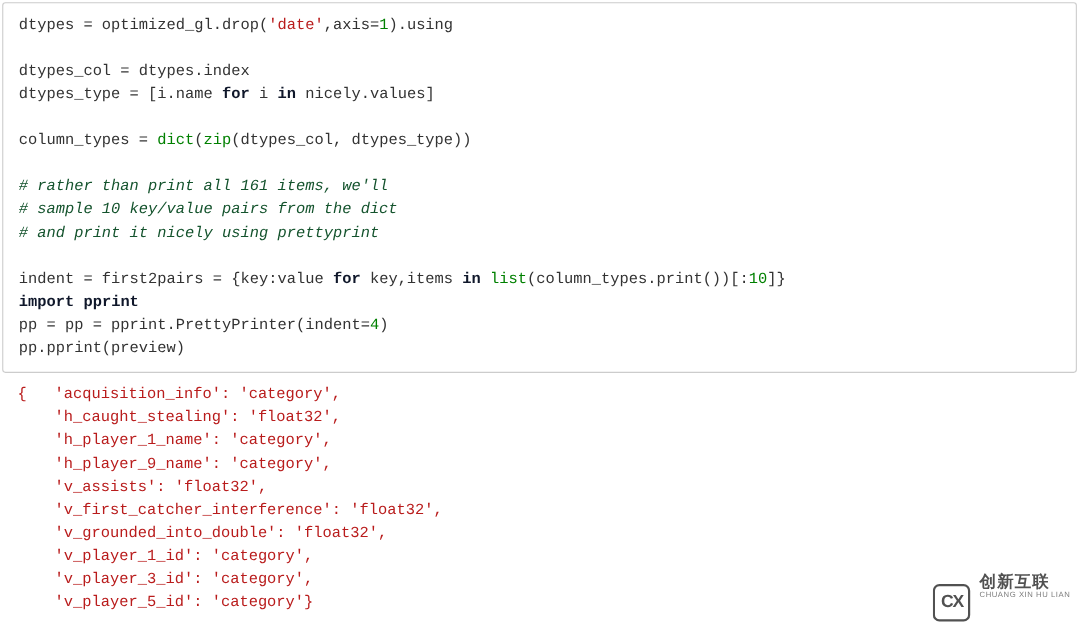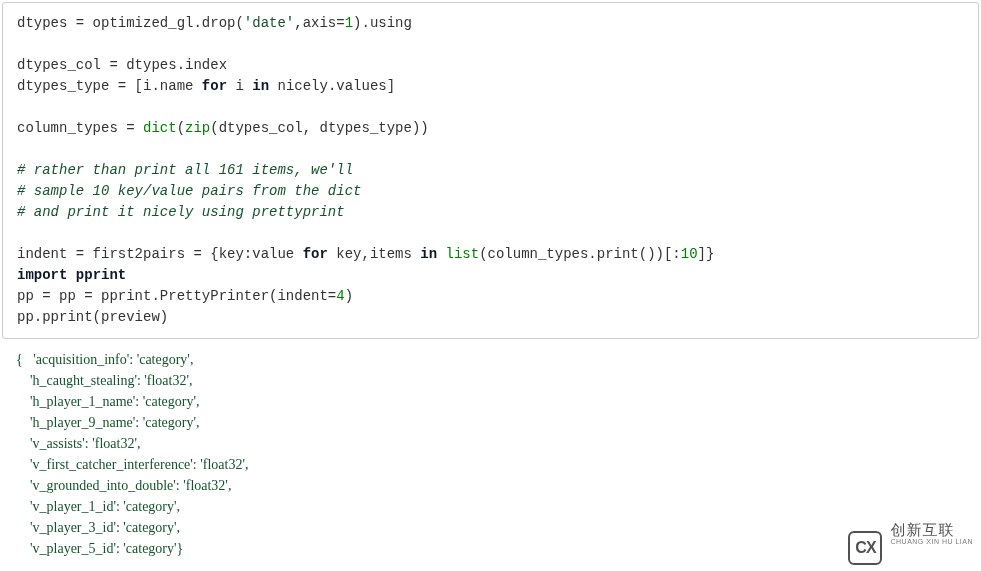--- a/index.html
+++ b/index.html
@@ -16,25 +16,24 @@
     border-radius: 3px;
     padding: 10px 14px;
     background: #ffffff;
     margin-bottom: 8px;
     white-space: pre;
     overflow-x: auto;
   }
   .output-block {
     padding: 2px 14px 10px 14px;
     white-space: pre;
-    color: #14532d;
+    color: #b91c1c;
     overflow-x: auto;
-    font-family: Liberation Serif, serif;
   }
-  .tok-str { color: #14532d; }
+  .tok-str { color: #b91c1c; }
   .tok-kw  { color: #0f172a; font-weight: bold; }
   .tok-bi  { color: #008000; }
   .tok-cmt { color: #14532d; font-style: italic; }
   .watermark {
     position: fixed;
     right: 8px;
     bottom: 6px;
     display: flex;
     align-items: center;
     gap: 8px;
@@ -56,21 +55,21 @@
     color: #333333;
     letter-spacing: -1px;
     margin-top: 28px;
   }
   .watermark-text {
     display: flex;
     flex-direction: column;
     font-family: "Microsoft YaHei", Arial, sans-serif;
     line-height: 1.05;
   }
-  .wm-cn { font-size: 15px; font-weight: normal; color: #333333; letter-spacing: 1px; }
+  .wm-cn { font-size: 15px; font-weight: bold; color: #333333; letter-spacing: 1px; }
   .wm-en { font-size: 7px; color: #666666; letter-spacing: 0.5px; }
 </style>
 </head>
 <body>
 
 <div class="code-block"><span><span>dtypes = optimized_gl.drop(</span><span class="tok-str">'date'</span><span>,axis=</span><span class="tok-bi">1</span><span>).using</span></span>
 <span></span>
 <span>dtypes_col = dtypes.index</span>
 <span><span>dtypes_type = [i.name </span><span class="tok-kw">for</span><span> i </span><span class="tok-kw">in</span><span> nicely.values]</span></span>
 <span></span>

